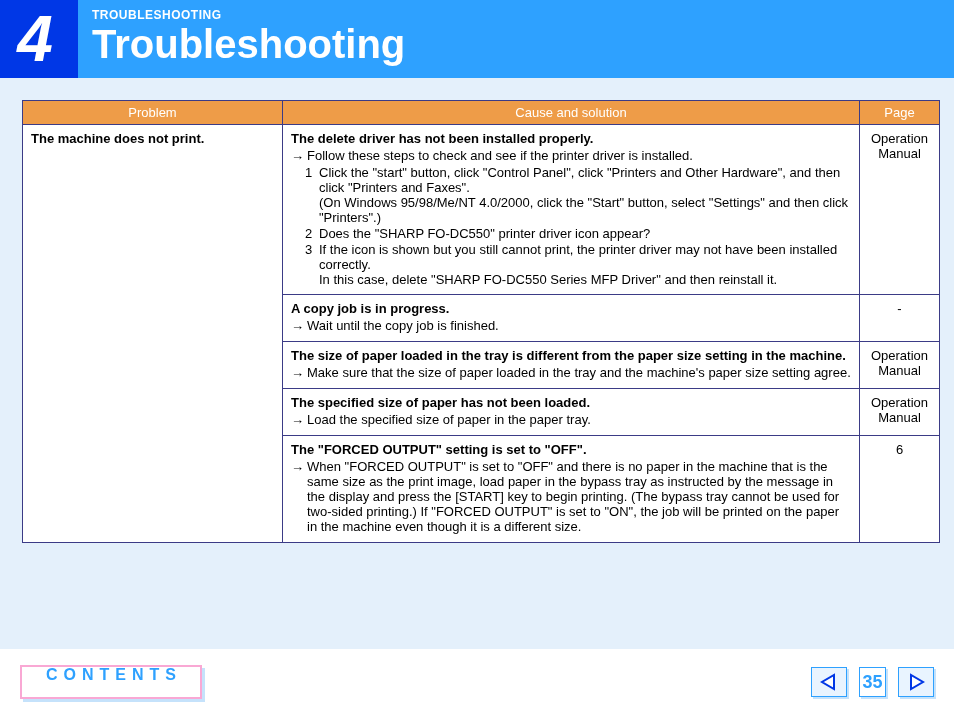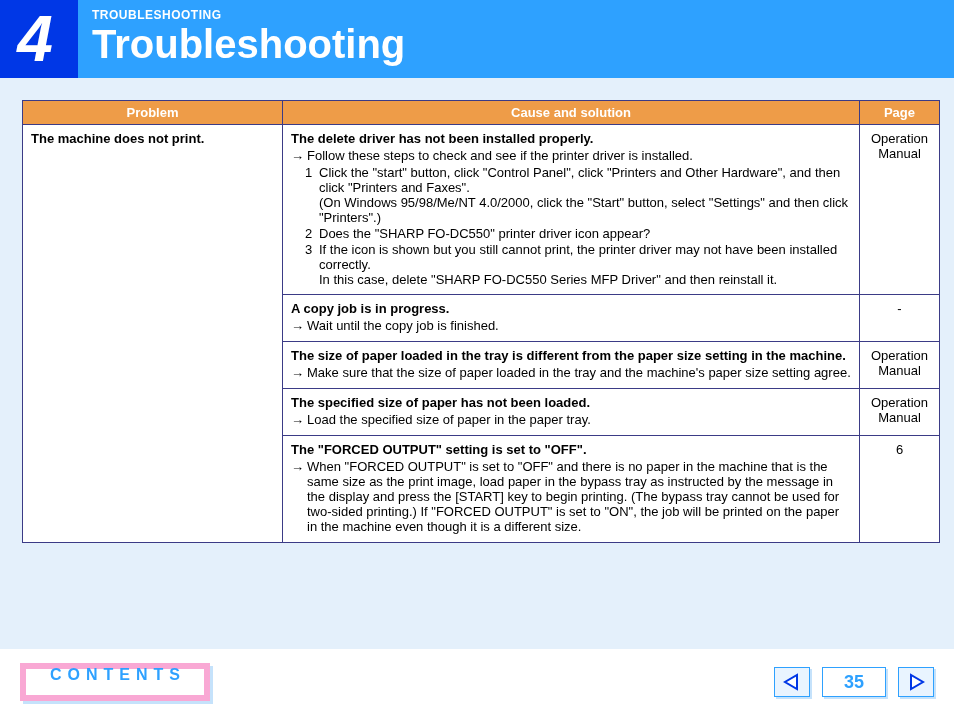--- a/index.html
+++ b/index.html
@@ -61,21 +61,21 @@
   }
   table.trouble {
     width: 100%;
     border-collapse: collapse;
     background: #fff;
     font-size: 13px;
   }
   table.trouble th {
     background: #ee9c48;
     color: #fff;
-    font-weight: bold;
+    font-weight: normal;
     text-align: center;
     padding: 4px 6px;
     border: 1px solid #3b3b86;
     font-size: 13px;
   }
   table.trouble td {
     border: 1px solid #3b3b86;
     padding: 6px 8px;
     vertical-align: top;
   }
@@ -129,21 +129,21 @@
   .footer {
     position: absolute;
     left: 0; right: 0; bottom: 0;
     height: 66px;
     background: #fff;
     display: flex;
     align-items: center;
     padding: 0 20px;
   }
   .nav-btn {
-    border: 6px solid #f9a8d4;
+    border: 2px solid #f9a8d4;
     background: #fff;
     color: #2ea1ff;
     font-weight: bold;
     letter-spacing: 6px;
     font-size: 16px;
     padding: 6px 18px 20px 24px;
     margin-right: 40px;
     height: 34px;
     display: flex;
     align-items: center;
@@ -161,21 +161,21 @@
     border: 1px solid #2ea1ff;
     background: #e9f4ff;
     display: flex;
     align-items: center;
     justify-content: center;
     box-shadow: 2px 2px 0 #c5e2fb;
     cursor: pointer;
   }
   .arrow-box svg { display:block; }
   .page-num-box {
-    width: 64px;
+    width: 27px;
     height: 30px;
     border: 1px solid #2ea1ff;
     background: #fff;
     color: #2ea1ff;
     font-weight: bold;
     font-size: 18px;
     display:flex;
     align-items:center;
     justify-content:center;
     box-shadow: 2px 2px 0 #c5e2fb;

